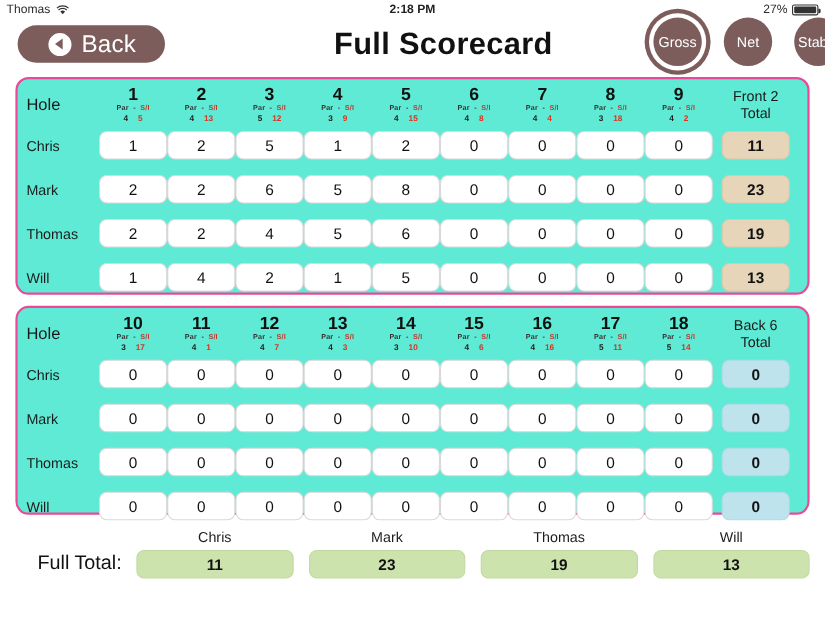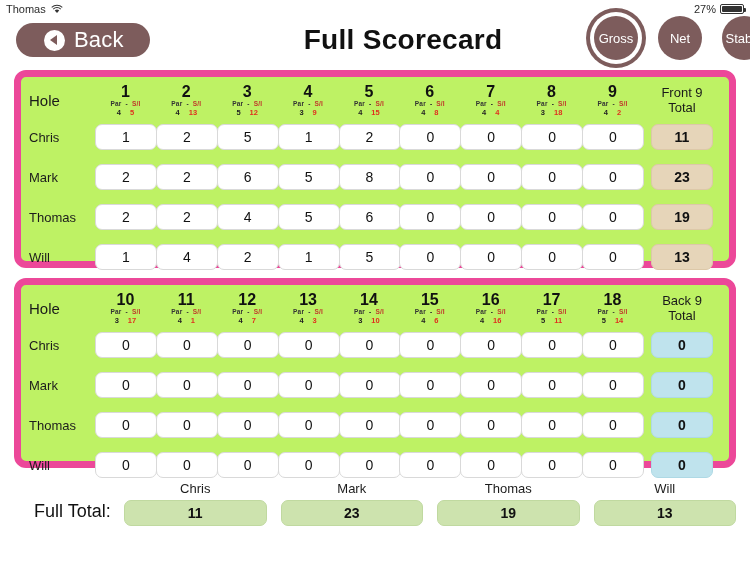--- a/index.html
+++ b/index.html
@@ -96,22 +96,22 @@
     background: #7d5c5c;
     z-index: -1;
   }
   .mode-btn.selected {
     box-shadow: 0 0 0 4px #ffffff, 0 0 0 8px #7d5c5c;
   }
 
   
   .card {
     margin: 0 14px;
-    background: #bef264;
-    border: 7px solid #ec4899;
+    background: #5eead4;
+    border: 2px solid #ec4899;
     border-radius: 12px;
     padding: 6px 8px 8px 8px;
   }
   #card-front { margin-top: 8px; height: 198px; }
   #card-back  { margin-top: 10px; height: 190px; }
 
   table.score { width: 100%; border-collapse: collapse; table-layout: fixed; }
   table.score td, table.score th { padding: 0; }
 
   .col-name { width: 66px; }
@@ -197,20 +197,21 @@
   <div class="sb-left">
     <span>Thomas</span>
     <span class="wifi">
       <svg viewBox="0 0 14 11" width="12" height="10">
         <path d="M7 10.2 L4.4 7.3 a3.8 3.8 0 0 1 5.2 0 Z" fill="#333"></path>
         <path d="M2.6 5.6 a6.4 6.4 0 0 1 8.8 0" stroke="#333" stroke-width="1.2" fill="none"></path>
         <path d="M0.8 3.6 a9.2 9.2 0 0 1 12.4 0" stroke="#333" stroke-width="1.2" fill="none"></path>
       </svg>
     </span>
   </div>
+  <div class="sb-center">2:18 PM</div>
   <div class="sb-right">
     <span>27%</span>
     <span class="battery">
         <i></i>
       </span>
   </div>
 </div>
 
 <div class="navbar">
   <div class="back-btn">
@@ -311,21 +312,21 @@
         </th>
         <th class="hole-col">
           <div class="hole-num">9</div>
           <div class="parsi-head">Par&nbsp;&nbsp;-&nbsp;&nbsp;<span class="si">S/I</span></div>
           <div class="parsi-vals parsi-row">
             <span class="par">4</span>
             <span class="si">2</span>
           </div>
         </th>
         <th class="total-head">
-          <div>Front 9</div>
+          <div>Front 2</div>
           <div>Total</div>
         </th>
       </tr>
     </thead>
     <tbody id="front-body">
         <tr>
           <td class="player-name">Chris</td>
           <td class="score-cell"><div class="score-box">1</div></td>
           <td class="score-cell"><div class="score-box">2</div></td>
           <td class="score-cell"><div class="score-box">5</div></td>
@@ -464,21 +465,21 @@
         </th>
         <th class="hole-col">
           <div class="hole-num">18</div>
           <div class="parsi-head">Par&nbsp;&nbsp;-&nbsp;&nbsp;<span class="si">S/I</span></div>
           <div class="parsi-vals parsi-row">
             <span class="par">5</span>
             <span class="si">14</span>
           </div>
         </th>
         <th class="total-head">
-          <div>Back 9</div>
+          <div>Back 6</div>
           <div>Total</div>
         </th>
       </tr>
     </thead>
     <tbody id="back-body">
         <tr>
           <td class="player-name">Chris</td>
           <td class="score-cell"><div class="score-box">0</div></td>
           <td class="score-cell"><div class="score-box">0</div></td>
           <td class="score-cell"><div class="score-box">0</div></td>

